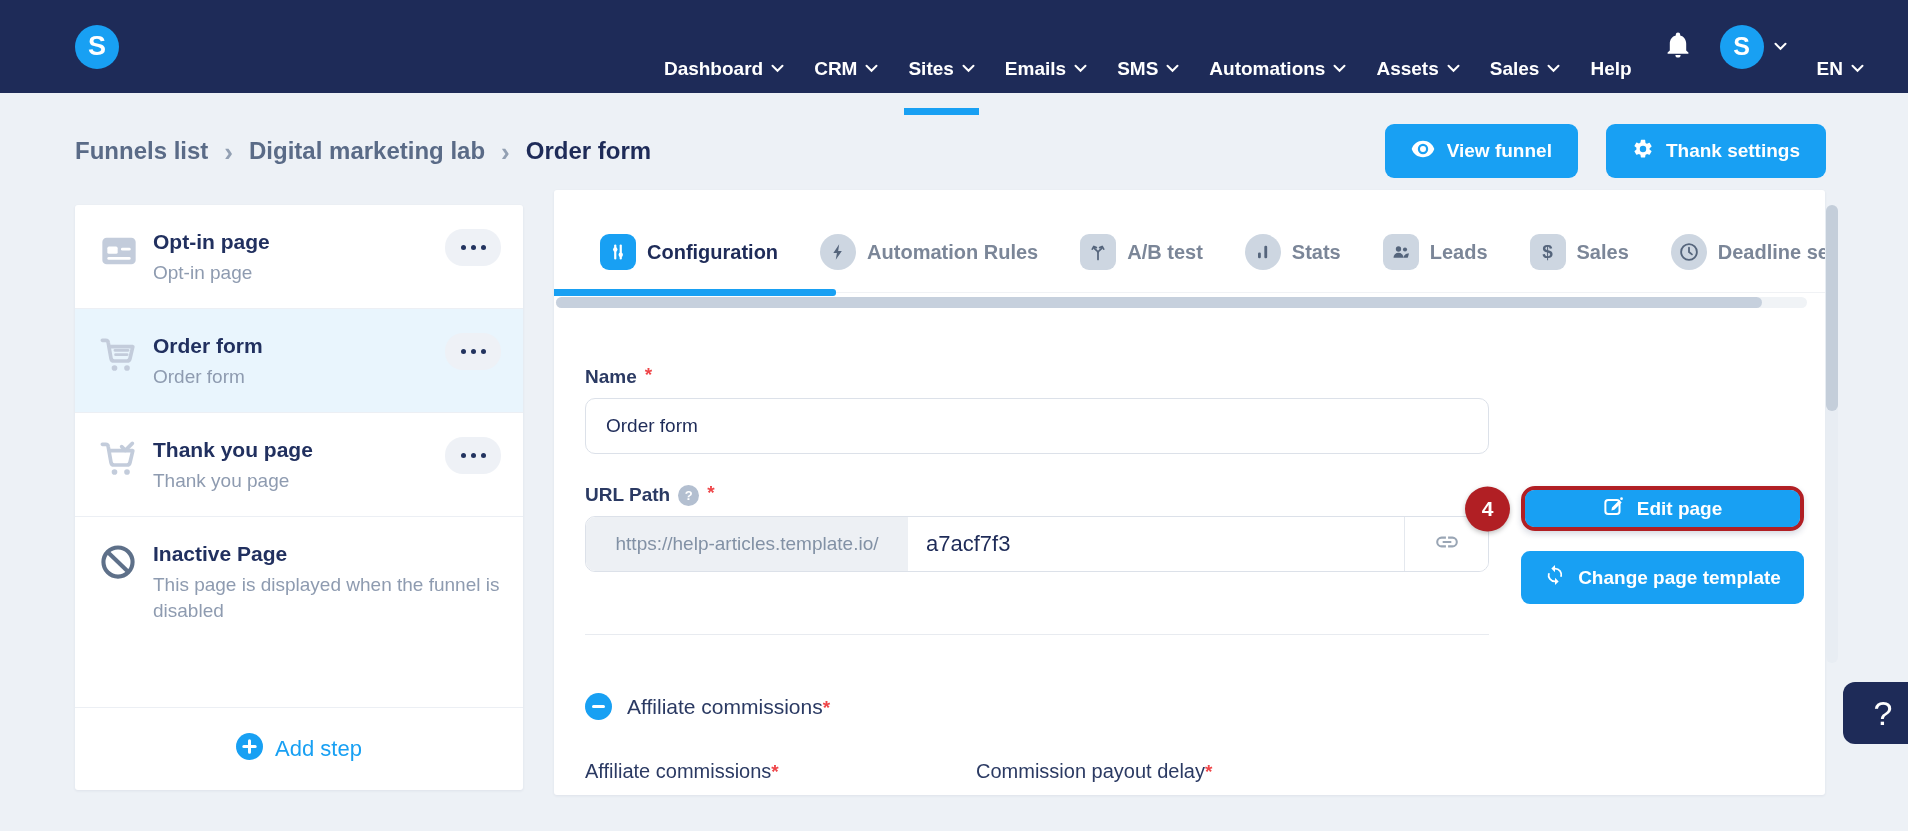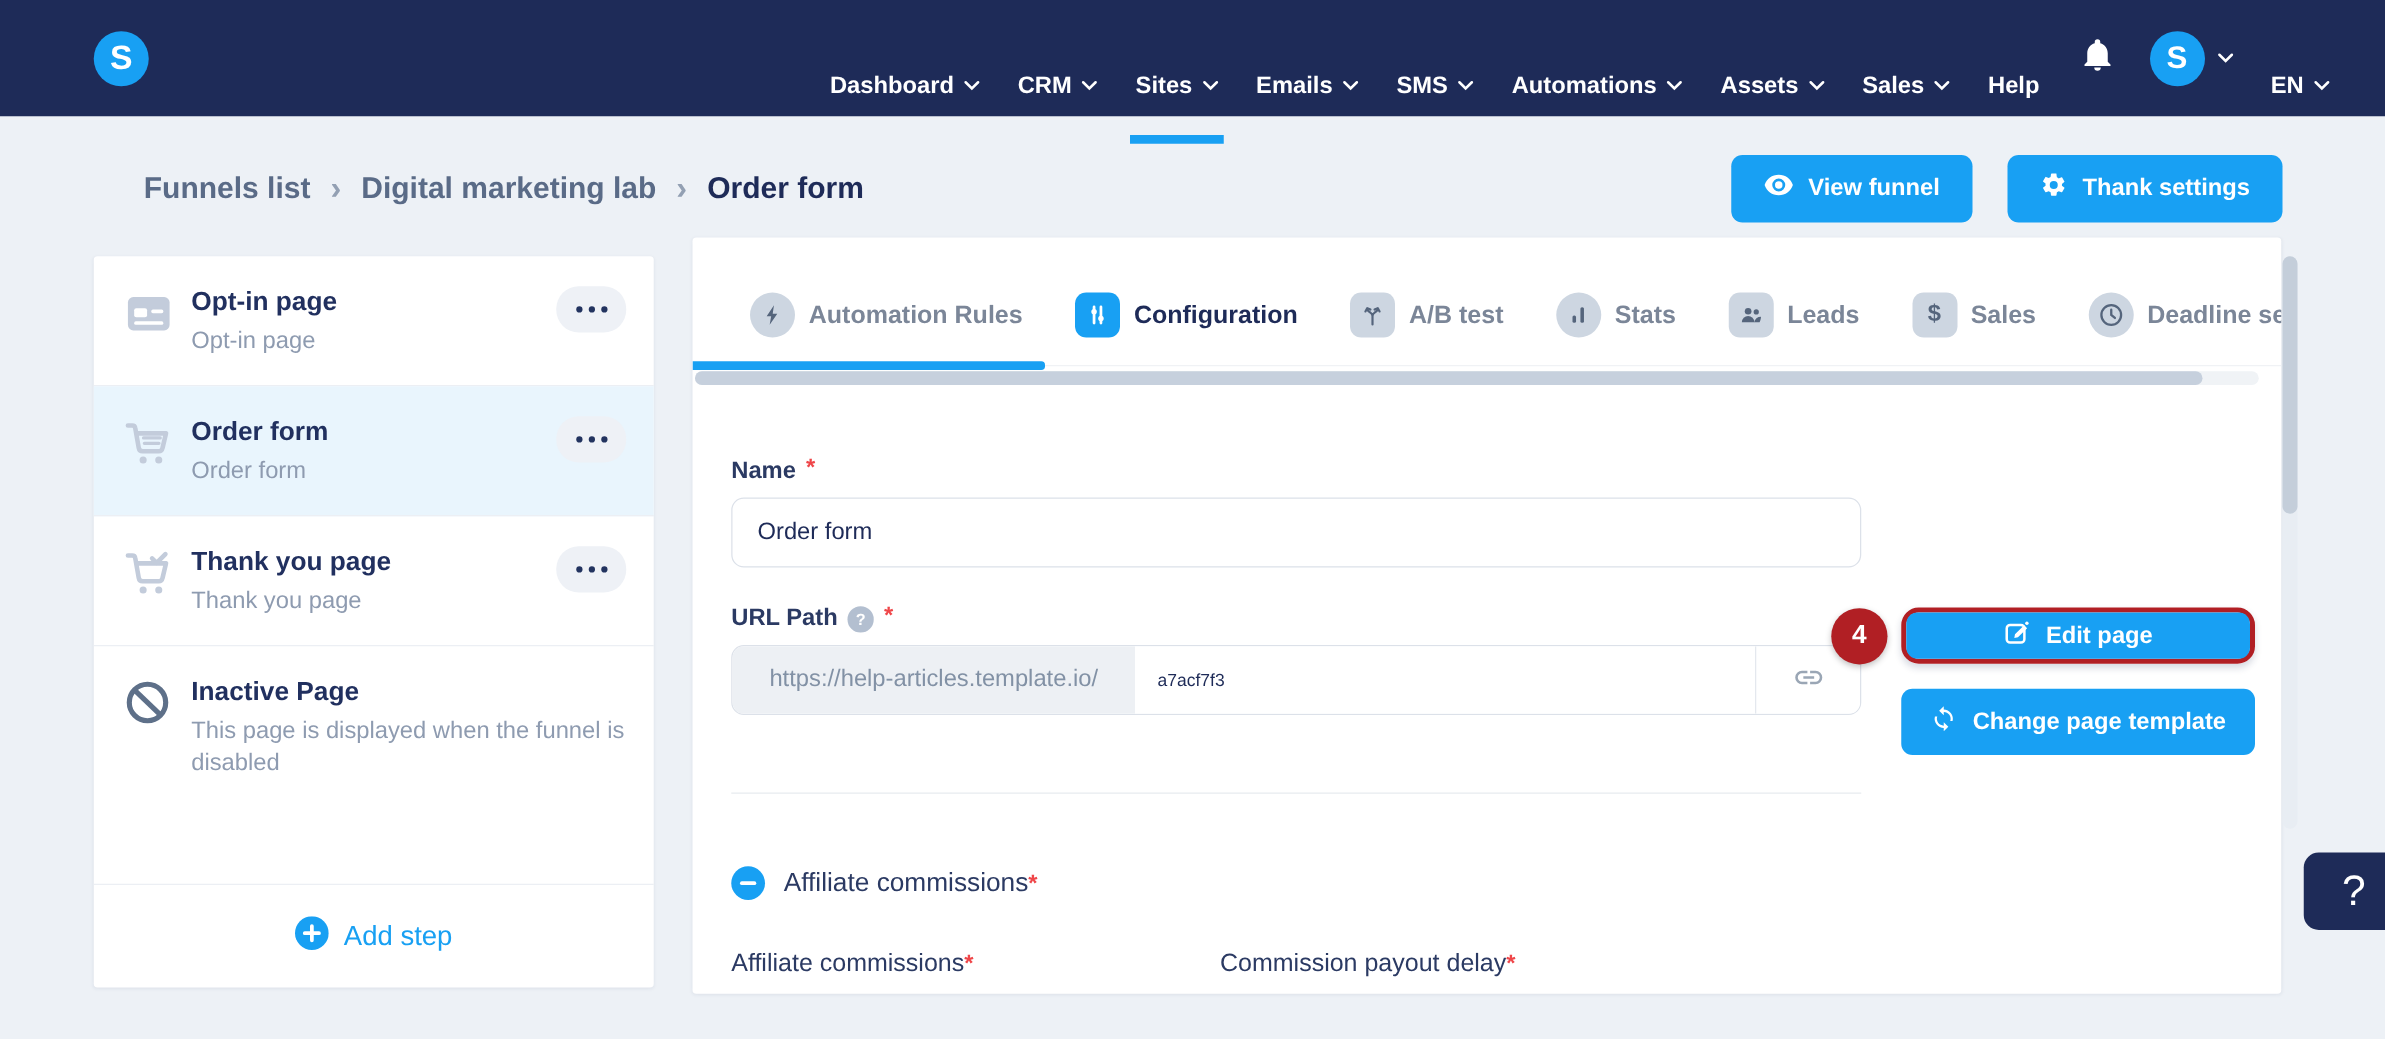--- a/index.html
+++ b/index.html
@@ -21,21 +21,21 @@
   .nav-underline { position:absolute; bottom:0; left:-4px; right:-4px; height:7px; background:#18a0f3; }
   .chev { display:inline-flex; }
   .bell-wrap { height:100%; display:flex; align-items:center; margin-left:4px; }
   .avatar-wrap { height:100%; display:flex; align-items:center; gap:10px; }
   .avatar { width:44px; height:44px; border-radius:50%; background:#18a0f3; color:#fff;
             display:flex; align-items:center; justify-content:center; font-size:25px; font-weight:bold; }
 
   
   .toolbar { position:absolute; top:124px; left:75px; right:82px; height:54px;
              display:flex; align-items:center; }
-  .breadcrumb { display:flex; align-items:flex-start; gap:16px; font-size:24px;margin-left:40px; }
+  .breadcrumb { display:flex; align-items:flex-end; gap:16px; font-size:24px; }
   .crumb-link { color:#5a6b87; font-weight:bold; cursor:pointer; }
   .crumb-sep { color:#93a0b3; font-size:26px; font-weight:bold; line-height:1; }
   .crumb-current { color:#1e2b58; font-weight:bold; }
   .toolbar-actions { margin-left:auto; display:flex; gap:28px;justify-content:flex-end; }
   .btn-blue { display:inline-flex; align-items:center; justify-content:center; gap:12px;
               height:54px; padding:0 26px; border:none; border-radius:9px; background:#18a0f3;
               color:#fff; font-size:19px; font-weight:bold; cursor:pointer;
               font-family:inherit; white-space:nowrap; }
 
   
@@ -85,21 +85,21 @@
                 font-size:13px; font-weight:bold; display:flex; align-items:center;
                 justify-content:center; cursor:pointer; }
   .text-input { width:904px; height:56px; margin-top:10px; border:1px solid #dce1e9;
                 border-radius:10px; padding:0 20px; font-size:19px; color:#1e2b58;
                 font-family:inherit; background:#fff; outline:none; display:block; }
   .url-group { width:904px; height:56px; margin-top:10px; border:1px solid #dce1e9;
                border-radius:10px; display:flex; align-items:stretch; overflow:hidden; background:#fff; }
   .url-prefix { flex:0 0 322px; background:#edf0f4; color:#8291a5; font-size:19px;
                 display:flex; align-items:center; justify-content:center;
                 border-radius:9px 0 0 9px; }
-  .url-value { flex:1; border:none; outline:none; padding:0 18px; font-size:14px;
+  .url-value { flex:1; border:none; outline:none; padding:0 18px; font-size:22px;
                color:#1e2b58; font-family:inherit; }
   .url-link-seg { flex:0 0 84px; border-left:1px solid #e4e8ee; display:flex;
                   align-items:center; justify-content:center; cursor:pointer; background:#fff; }
   .mt30 { margin-top:30px; }
   .form-divider { width:904px; height:1px; background:#e8ebf0; margin-top:62px; border:none; }
 
   .affiliate-head { display:flex; align-items:center; gap:15px; margin-top:58px; }
   .minus-circle { width:27px; height:27px; border-radius:50%; background:#18a0f3; border:none;
                   display:flex; align-items:center; justify-content:center; cursor:pointer; }
   .minus-bar { width:13px; height:3px; border-radius:2px; background:#fff; }
@@ -335,40 +335,40 @@
               <path d="M13.5 7.8v11.4M7.8 13.5h11.4" stroke="#fff" stroke-width="3" stroke-linecap="round"></path>
             </svg></span>
         <span>Add step</span>
       </button>
     </div>
   </aside>
 
   <section class="panel">
 
     <div class="tabs-row">
-      <div class="tab">
-        <span class="tab-ic round">
-          <svg width="20" height="20" viewBox="0 0 24 24">
-              <path d="M13.4 2.6L6.4 13.2h4.3l-1.4 8.2 7.3-10.6h-4.4l1.2-8.2z" fill="#55657c"></path>
-            </svg>
-        </span>
-        <span>Automation Rules</span>
-      </div>
       <div class="tab active">
         <span class="tab-ic">
           <svg width="22" height="22" viewBox="0 0 24 24">
               <g stroke="#fff" stroke-width="2.4" stroke-linecap="round">
                 <line x1="9" y1="5" x2="9" y2="19"></line>
                 <line x1="15" y1="5" x2="15" y2="19"></line>
               </g>
               <circle cx="9" cy="9.2" r="2.4" fill="#fff"></circle>
               <circle cx="15" cy="15" r="2.4" fill="#fff"></circle>
             </svg>
         </span>
         <span>Configuration</span>
+      </div>
+      <div class="tab">
+        <span class="tab-ic round">
+          <svg width="20" height="20" viewBox="0 0 24 24">
+              <path d="M13.4 2.6L6.4 13.2h4.3l-1.4 8.2 7.3-10.6h-4.4l1.2-8.2z" fill="#55657c"></path>
+            </svg>
+        </span>
+        <span>Automation Rules</span>
       </div>
       <div class="tab">
         <span class="tab-ic">
           <svg width="20" height="20" viewBox="0 0 24 24">
               <path d="M12 21v-8M12 13C12 9.5 8 9.8 7.2 6.6M12 13c0-3.5 4-3.2 4.8-6.4" stroke="#55657c" stroke-width="2.1" fill="none" stroke-linecap="round"></path>
               <path d="M5.2 8.6L7 5.4l3 1.4" stroke="#55657c" stroke-width="2.1" fill="none" stroke-linecap="round" stroke-linejoin="round"></path>
               <path d="M18.8 8.6L17 5.4l-3 1.4" stroke="#55657c" stroke-width="2.1" fill="none" stroke-linecap="round" stroke-linejoin="round"></path>
             </svg>
         </span>
         <span>A/B test</span>

